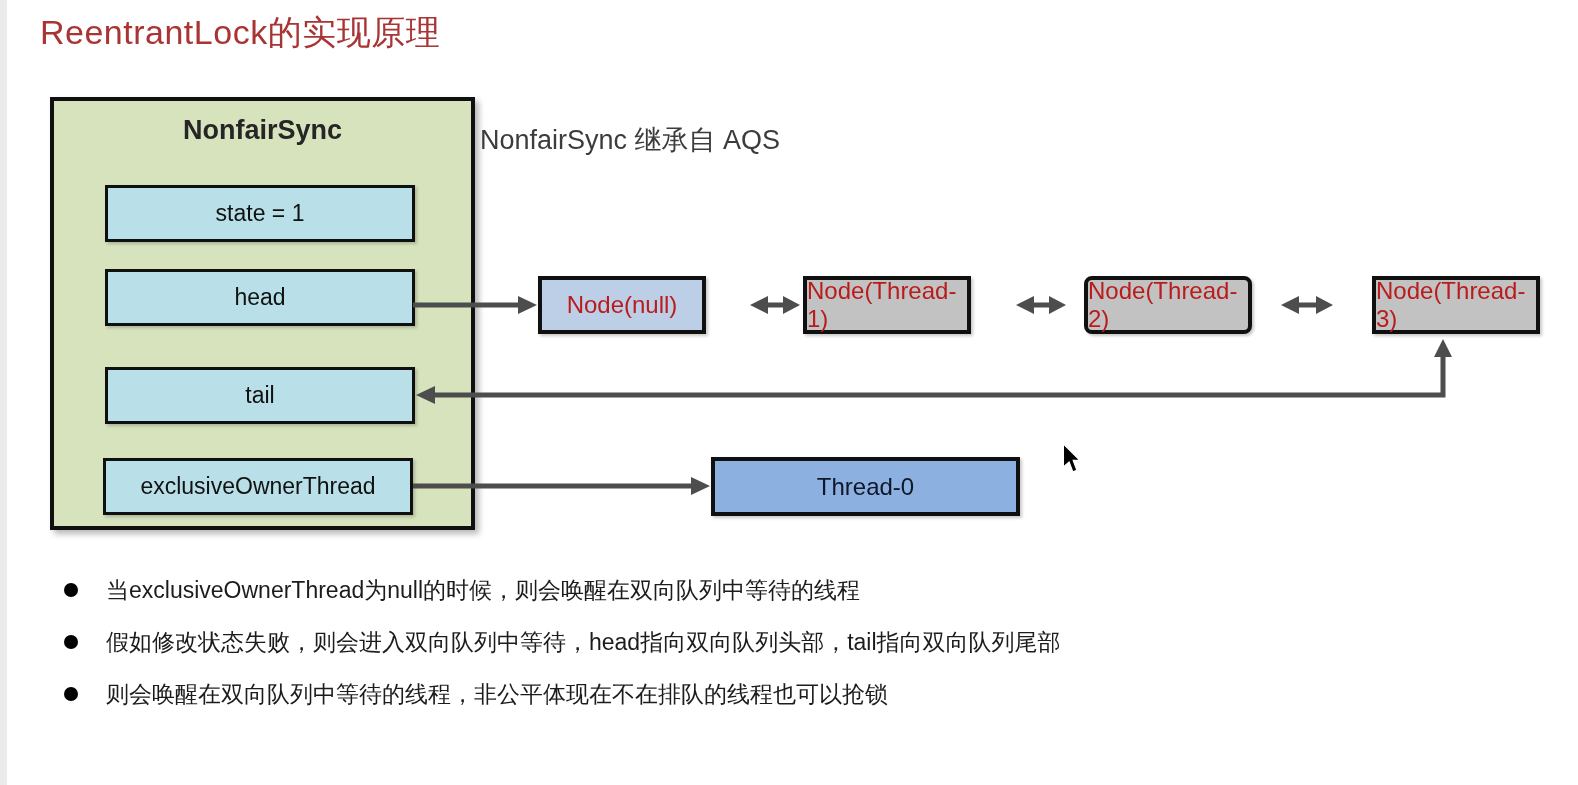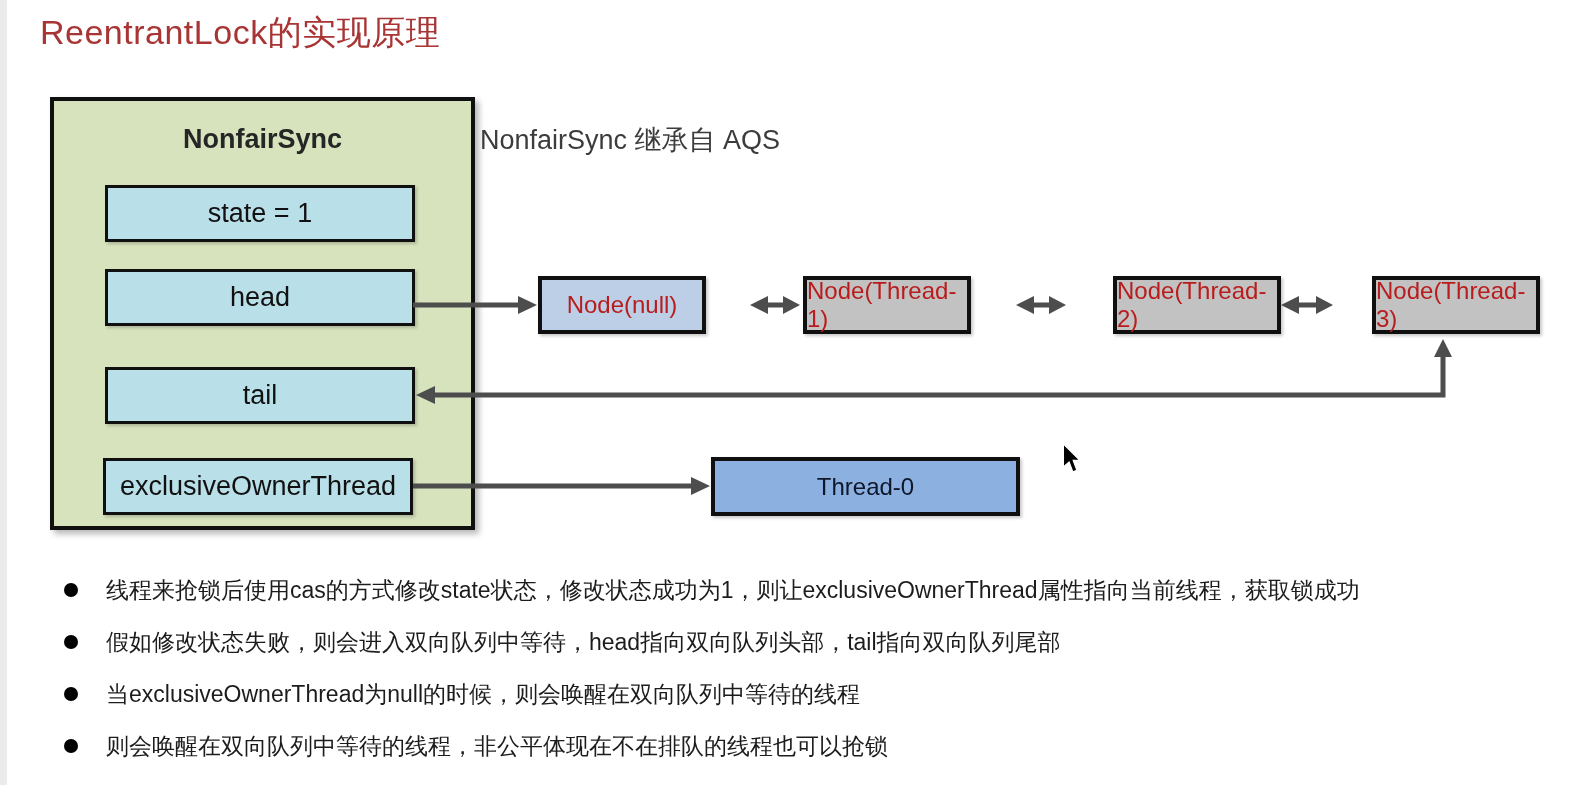--- a/index.html
+++ b/index.html
@@ -17,37 +17,37 @@
     font-family:"Liberation Sans","DejaVu Sans",sans-serif;color:var(--ink);}
   .stage{position:relative;width:1578px;height:785px;background:#fff;padding-left:44px;}
   .edge-strip{position:absolute;left:0;top:0;width:7px;height:785px;background:#ebebeb;}
   .page-title{position:absolute;left:40px;top:10px;font-size:34px;font-weight:500;
     color:var(--title-red);letter-spacing:0.5px;}
   .annotation{position:absolute;left:480px;top:122px;font-size:27px;color:#3c3c3c;}
 
   .sync-container{position:absolute;left:50px;top:97px;width:425px;height:433px;
     background:var(--container-green);border:4px solid #101010;
     box-shadow:4px 4px 6px rgba(0,0,0,0.28);}
-  .sync-title{position:absolute;left:0;top:23px;width:100%;text-align:center;
+  .sync-title{position:absolute;left:0;top:14px;width:100%;text-align:center;
     font-size:27px;font-weight:bold;color:#262626;}
   .field-box{position:absolute;left:51px;width:310px;height:57px;
     background:var(--field-cyan);border:3px solid #101010;
     display:flex;align-items:center;justify-content:center;
-    font-size:27px;color:#111;box-shadow:2px 2px 3px rgba(0,0,0,0.2);}
+    font-size:23px;color:#111;box-shadow:2px 2px 3px rgba(0,0,0,0.2);}
   .f0{top:84px;}
   .f1{top:168px;}
   .f2{top:266px;}
   .f3{top:357px;left:49px;}
 
   .node-box{position:absolute;top:276px;width:168px;height:58px;
     border:4px solid #101010;display:flex;align-items:center;justify-content:center;
     font-size:24px;color:#b91c1c;box-shadow:2px 2px 3px rgba(0,0,0,0.22);}
   .n0{left:538px;background:var(--node-head-blue);}
   .n1{left:803px;background:var(--node-gray);}
-  .n2{left:1113px;background:var(--node-gray);}
+  .n2{left:1084px;background:var(--node-gray);border-radius:8px;}
   .n3{left:1372px;background:var(--node-gray);}
 
   .thread-box{position:absolute;left:711px;top:457px;width:309px;height:59px;
     background:var(--thread-blue);border:4px solid #101010;
     display:flex;align-items:center;justify-content:center;
     font-size:24px;color:#0f172a;box-shadow:2px 2px 3px rgba(0,0,0,0.22);}
 
   svg.arrows{position:absolute;left:0;top:0;width:1578px;height:785px;pointer-events:none;}
   .arrow-stroke{stroke:var(--arrow-gray);stroke-width:5;fill:none;}
   .arrow-head{fill:var(--arrow-gray);stroke:none;}
@@ -118,29 +118,25 @@
 
     <g>
       <line class="arrow-stroke" x1="413" y1="486" x2="695" y2="486"></line>
       <polygon class="arrow-head" points="710,486 691,477 691,495"></polygon>
     </g>
   </svg>
 
   <div class="notes">
     <div class="note-row">
       <span class="note-dot"></span>
-      <span class="note-text">线程来抢锁后使用cas的方式修改state状态，修改状态成功为1，则让exclusiveOwnerThread属性指向当前线程，获取锁成功</span>
+      <span class="note-text">当exclusiveOwnerThread为null的时候，则会唤醒在双向队列中等待的线程</span>
     </div>
     <div class="note-row">
       <span class="note-dot"></span>
       <span class="note-text">假如修改状态失败，则会进入双向队列中等待，head指向双向队列头部，tail指向双向队列尾部</span>
-    </div>
-    <div class="note-row">
-      <span class="note-dot"></span>
-      <span class="note-text">当exclusiveOwnerThread为null的时候，则会唤醒在双向队列中等待的线程</span>
     </div>
     <div class="note-row">
       <span class="note-dot"></span>
       <span class="note-text">则会唤醒在双向队列中等待的线程，非公平体现在不在排队的线程也可以抢锁</span>
     </div>
   </div>
 
   <svg class="cursor" viewBox="0 0 14 21">
     <polygon points="1,0 1,16 5,12.5 7.6,19.5 10.4,18.4 7.8,11.5 12.5,11.5" fill="#000" stroke="#fff" stroke-width="0.8"></polygon>
   </svg>

